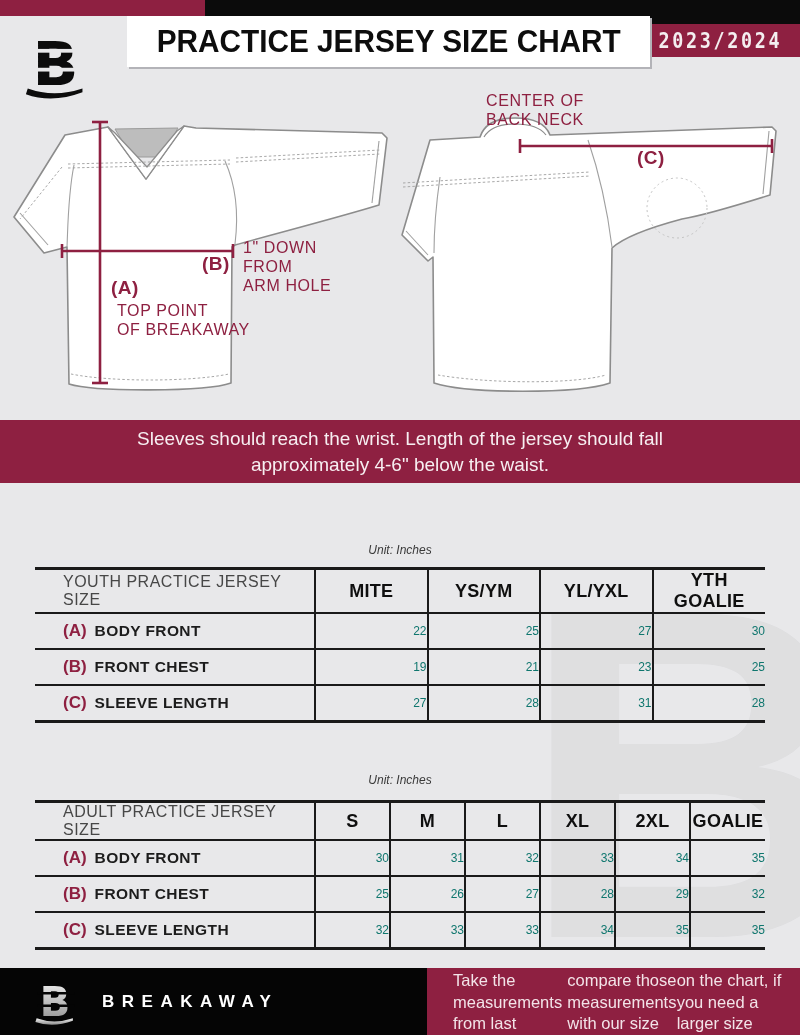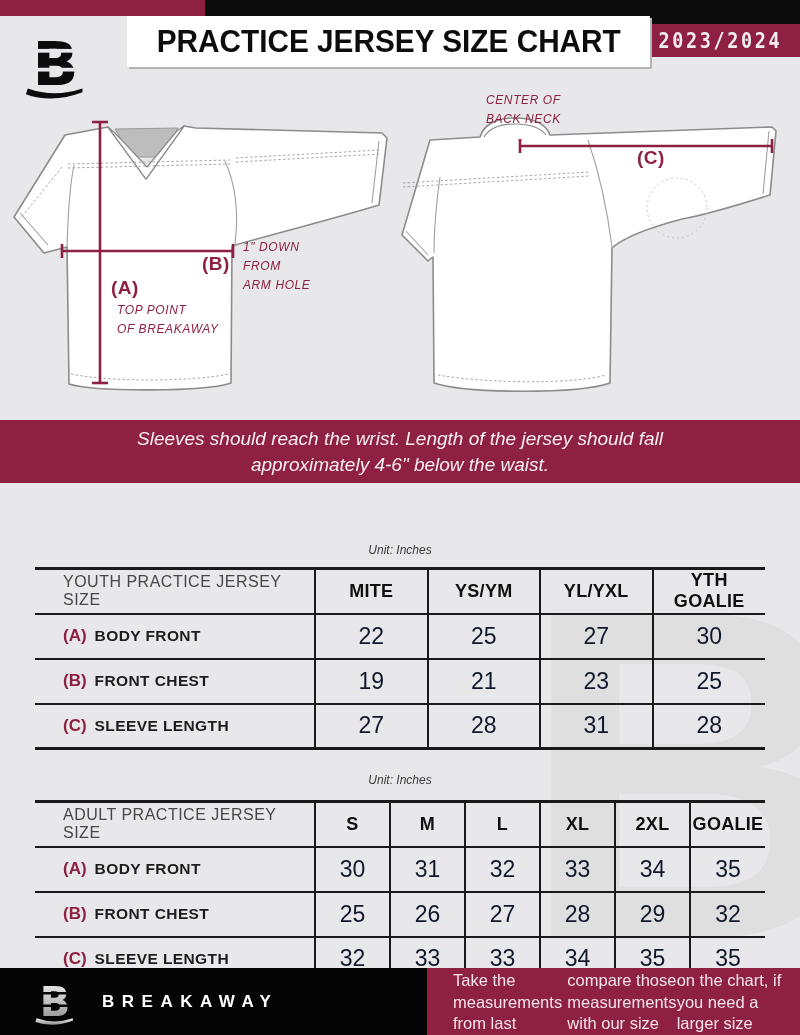--- a/index.html
+++ b/index.html
@@ -18,52 +18,52 @@
   .year-box { position:absolute; left:650px; top:24px; width:150px; height:33px; background:var(--maroon);
               display:flex; align-items:center; justify-content:flex-start; z-index:2; }
   .year-box span { font-family:"DejaVu Sans Mono", monospace; font-weight:bold; color:#f4eef0;
                    font-size:21px; letter-spacing:3px; display:inline-block; transform:scaleX(0.88); }
   .hdr-logo { position:absolute; left:24px; top:26px; z-index:3; }
 
   
   .diagrams { position:absolute; left:0; top:85px; width:800px; height:335px; z-index:1; }
   .d-label { position:absolute; color:#8e2041; white-space:nowrap; }
   .d-key { font-size:19px; font-weight:800; letter-spacing:0.5px; }
-  .d-note { font-size:12px; font-style:italic; font-weight:500; line-height:19px; letter-spacing:0.6px; }
+  .d-note { font-size:16px; font-weight:500; line-height:19px; letter-spacing:0.6px; }
 
   
   .banner { position:absolute; left:0; top:420px; width:800px; height:63px; background:var(--maroon);
-            display:flex; flex-direction:column; align-items:center; justify-content:center; z-index:1;font-style:italic; }
+            display:flex; flex-direction:column; align-items:center; justify-content:center; z-index:1; }
   .banner div { color:#f7eef1; font-size:19px; line-height:26px; font-weight:400; }
 
   
   .pill { position:absolute; left:50%; transform:translateX(-50%); width:420px; height:43px;
           background:#0b0b0b; border-radius:9px; display:flex; align-items:center; justify-content:center; z-index:2; }
   .pill span { color:#ffffff; font-size:30px; font-weight:800; letter-spacing:2.5px;
                display:inline-block; transform:scaleX(0.78); white-space:nowrap; }
   .unit { position:absolute; left:0; width:800px; text-align:center; font-size:12px; font-style:italic;
           color:#3a3a3a; font-weight:500; z-index:2; }
 
   
   .size-table { position:absolute; left:35px; width:730px; border-collapse:collapse; table-layout:fixed;
                 background:transparent; z-index:2; }
-  .size-table tr { height:45px; }
+  .size-table tr { height:36px; }
   .size-table td, .size-table th { border-top:2px solid #1a1a1a; border-left:2px solid #1a1a1a;
                                    padding:0; vertical-align:middle; background:transparent; }
   .size-table td:first-child, .size-table th:first-child { border-left:none; }
   .size-table td:last-child, .size-table th:last-child { border-right:none; }
   .size-table tr:first-child th { border-top:3px solid #1a1a1a; }
   .size-table { border-bottom:3px solid #1a1a1a; }
   th.label-head { text-align:left; padding-left:28px; font-size:16px; font-weight:500;
                   color:#474747; letter-spacing:0.5px; }
   .col-head { text-align:center; font-size:18px; font-weight:700; color:#0f0f0f; letter-spacing:0.3px; }
   td.row-label { text-align:left; padding-left:28px; }
   td.row-label .rkey { color:#8e2041; font-weight:800; font-size:17px; margin-right:8px; }
   td.row-label .rname { color:#1c1c1c; font-weight:600; font-size:15.5px; letter-spacing:0.4px; }
-  td.val { text-align:center; font-size:23px; color:#0f172a; }
+  td.val { text-align:right; font-size:12px; color:#0f766e; }
 
   
   .watermark { position:absolute; left:520px; top:540px; font-size:470px; font-weight:700;
                color:rgba(25,25,32,0.045); z-index:0; line-height:1; }
 
   
   .footer { position:absolute; left:0; top:968px; width:800px; height:67px; display:flex; z-index:2; }
   .footer-left { width:427px; background:#050505; display:flex; align-items:center; }
   .footer-left svg { margin-left:30px; }
   .brand { color:#ffffff; font-size:17px; font-weight:700; letter-spacing:7.5px; margin-left:20px; }

